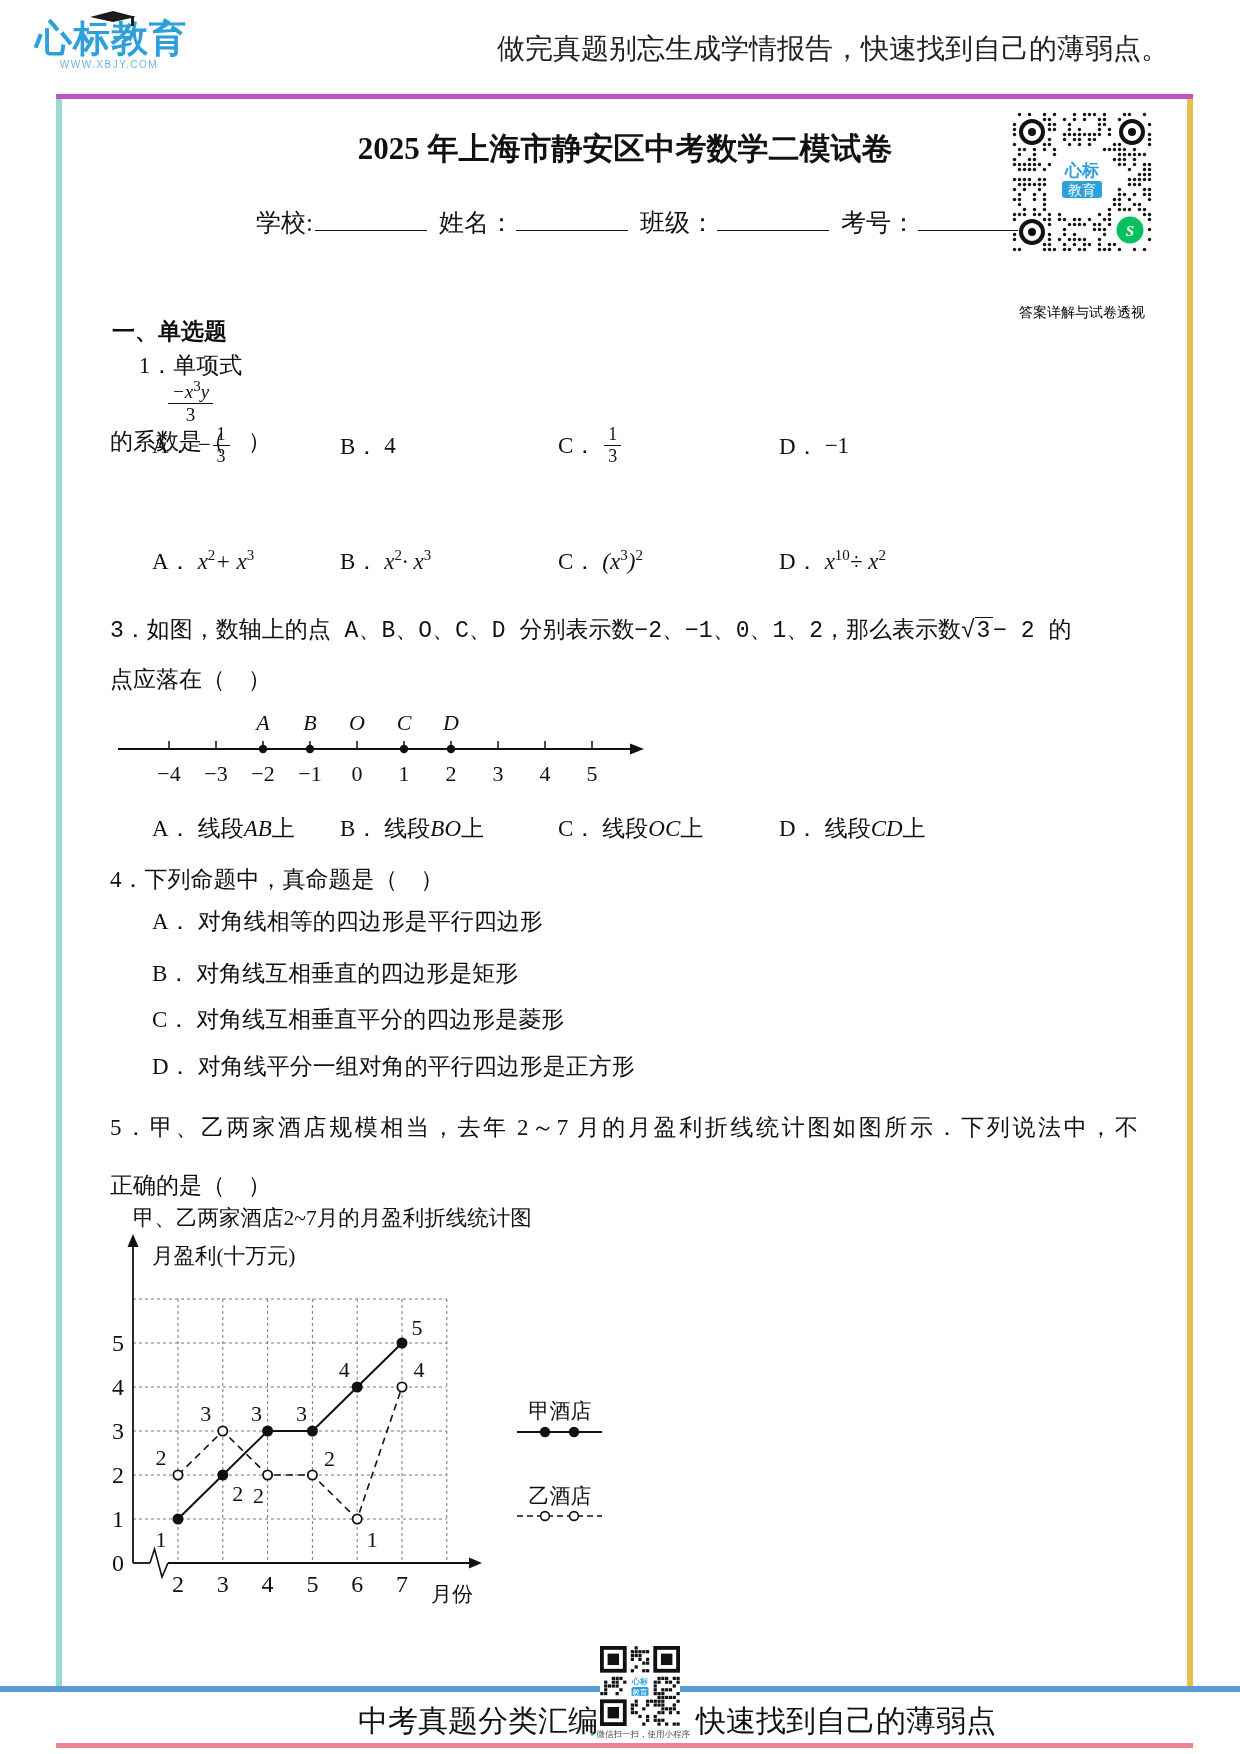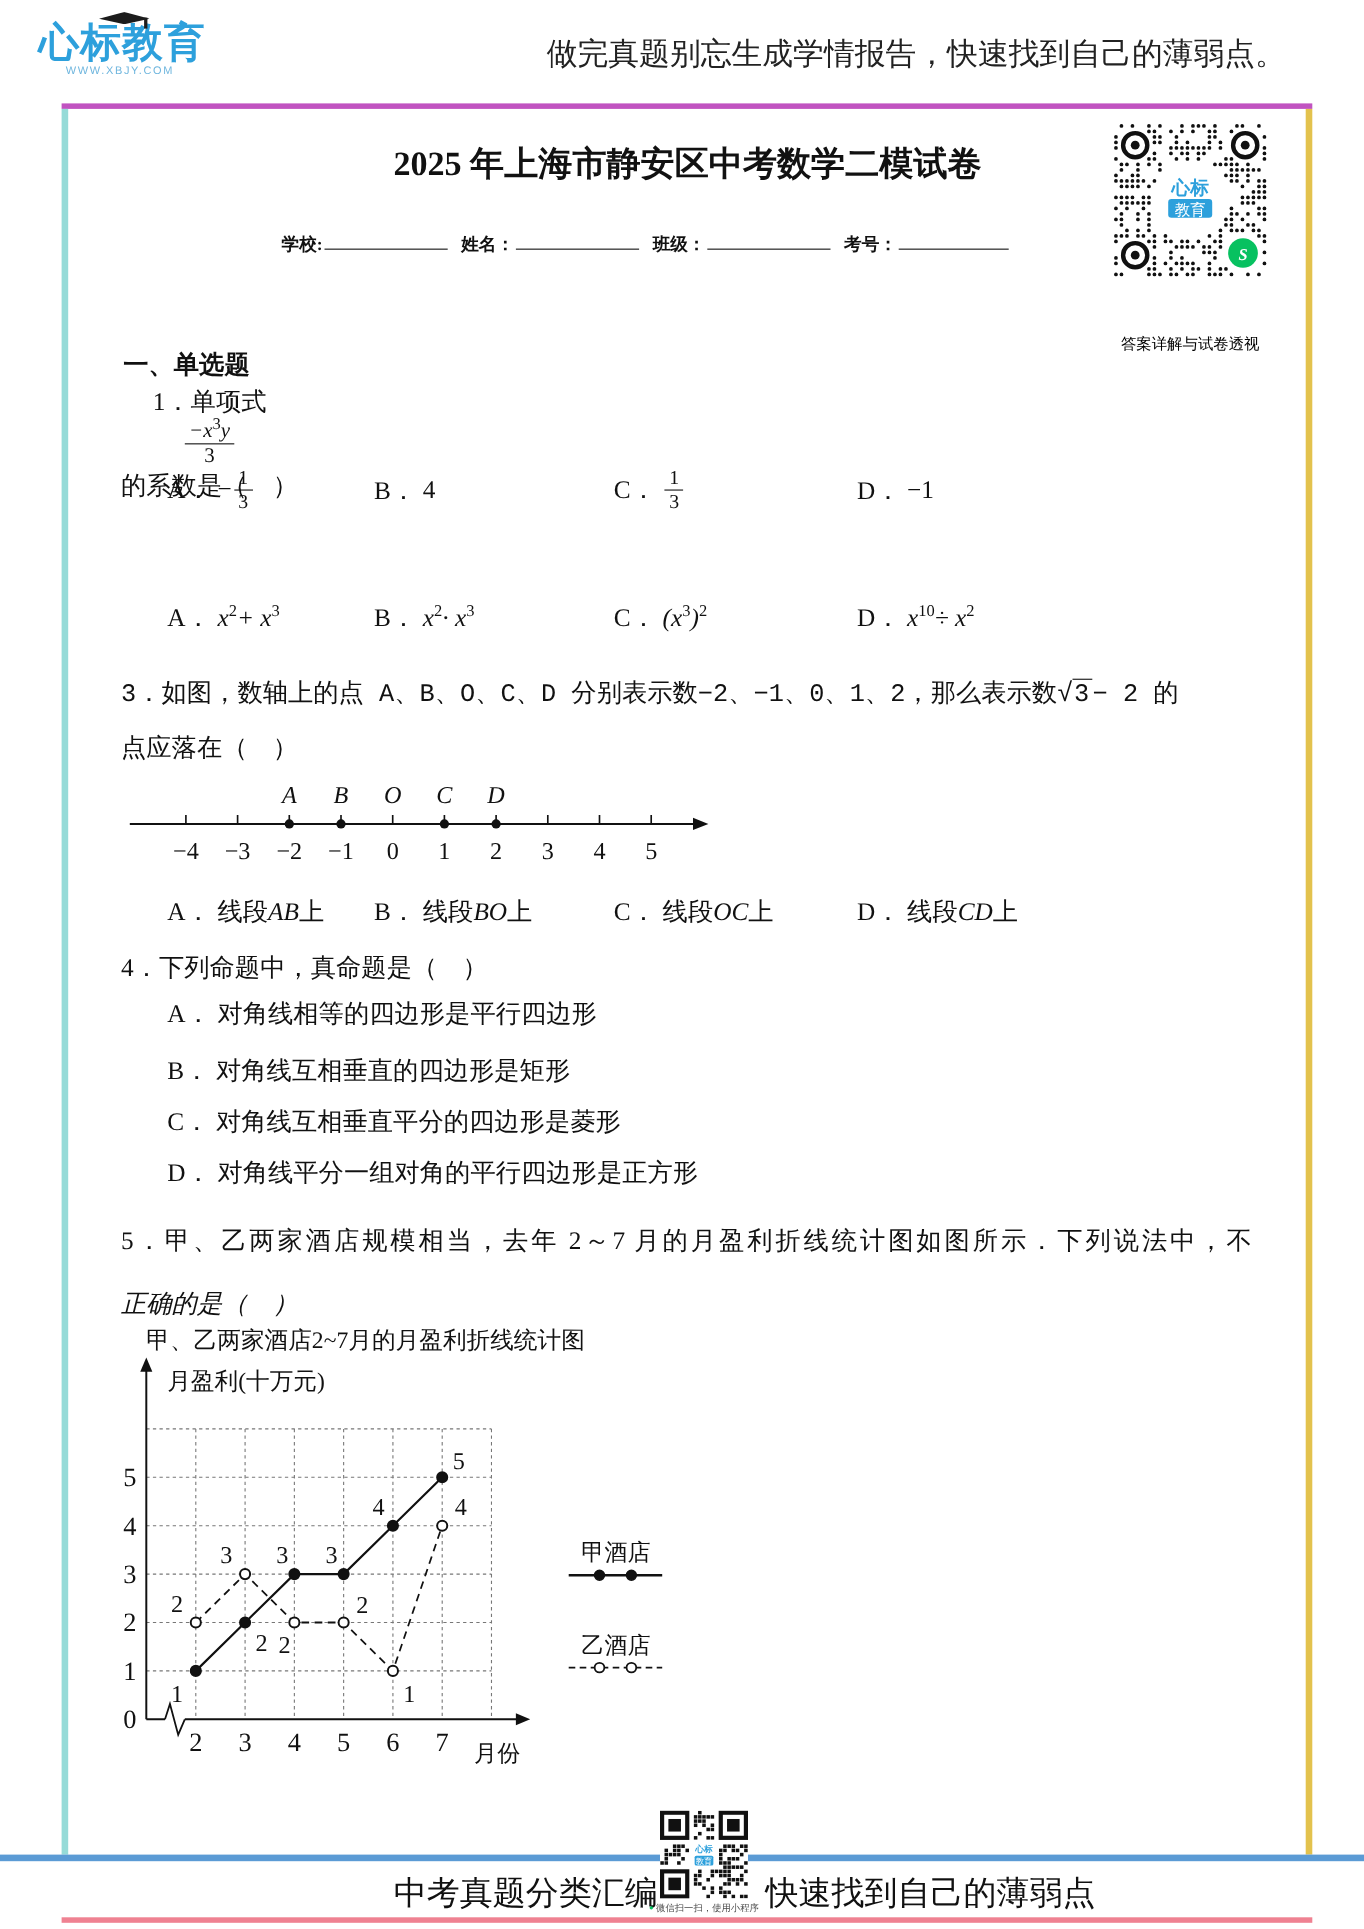--- a/index.html
+++ b/index.html
@@ -14,21 +14,21 @@
   sup{font-size:15px;line-height:0;}
   .frac{display:inline-flex;flex-direction:column;align-items:center;font-size:19px;line-height:1.15;
         vertical-align:middle;margin:0 2px;}
   .frac .num{padding:0 4px;border-bottom:1.7px solid #111;}
   .frac.small{font-size:18px;}
   .sqrt{white-space:nowrap;}
   .sqsign{font-size:24px;}
   .sqrad{border-top:1.7px solid #111;padding:0 3px 0 1px;}
   .blank{display:inline-block;width:112px;height:20px;border-bottom:1.6px solid #111;
          margin:0 12px 0 2px;vertical-align:baseline;}
-  .fldrow{font-size:16px;white-space:nowrap;font-weight:bold;}
+  .fldrow{font-size:25px;white-space:nowrap;}
   .heading{font-family:"Liberation Sans",sans-serif;font-weight:bold;font-size:23px;}
   .justify1{text-align:justify;text-align-last:justify;}
   .logo-text{position:relative;font-family:"Liberation Sans",sans-serif;font-weight:bold;
              font-size:37px;color:#2da0dc;letter-spacing:1px;line-height:1;}
   .cap{position:absolute;left:55px;top:-9px;width:46px;height:11px;background:#1c1c1c;
        clip-path:polygon(50% 0,100% 55%,50% 100%,0 55%);}
   .capknob{position:absolute;left:96px;top:-4px;width:3px;height:10px;background:#1c1c1c;}
   .logo-url{font-family:"Liberation Sans",sans-serif;font-size:10px;color:#6fb6de;
             letter-spacing:1.5px;text-align:center;margin-top:2px;padding-right:4px;}
   .divider{pointer-events:none;}
@@ -444,21 +444,21 @@
   <div class="abs opt" style="left:152px;top:1004px;">
     <span class="olabel">C．</span>
     <span>对角线互相垂直平分的四边形是菱形</span>
   </div>
   <div class="abs opt" style="left:152px;top:1051px;">
     <span class="olabel">D．</span>
     <span>对角线平分一组对角的平行四边形是正方形</span>
   </div>
 
   <div class="abs stem justify1" style="left:110px;top:1112px;width:1028px;">5．甲、乙两家酒店规模相当，去年 2～7 月的月盈利折线统计图如图所示．下列说法中，不</div>
-  <div class="abs stem" style="left:110px;top:1170px;font-style:italic;">正确的是（　）</div>
+  <div class="abs stem" style="left:110px;top:1170px;">正确的是（　）</div>
 
   <div class="abs nowrap" style="left:133px;top:1203px;font-size:21.5px;">甲、乙两家酒店2~7月的月盈利折线统计图</div>
   <div class="abs nowrap" style="left:152px;top:1241px;font-size:21.5px;">月盈利(十万元)</div>
   <svg id="profit-chart" class="abs" style="left:95px;top:1230px;" width="400" height="380" viewBox="0 0 400 380">
       <line x1="83" y1="69" x2="83" y2="333" stroke="#777" stroke-width="1" stroke-dasharray="3,3"></line>
       <line x1="127.8" y1="69" x2="127.8" y2="333" stroke="#777" stroke-width="1" stroke-dasharray="3,3"></line>
       <line x1="172.6" y1="69" x2="172.6" y2="333" stroke="#777" stroke-width="1" stroke-dasharray="3,3"></line>
       <line x1="217.39999999999998" y1="69" x2="217.39999999999998" y2="333" stroke="#777" stroke-width="1" stroke-dasharray="3,3"></line>
       <line x1="262.2" y1="69" x2="262.2" y2="333" stroke="#777" stroke-width="1" stroke-dasharray="3,3"></line>
       <line x1="307" y1="69" x2="307" y2="333" stroke="#777" stroke-width="1" stroke-dasharray="3,3"></line>

